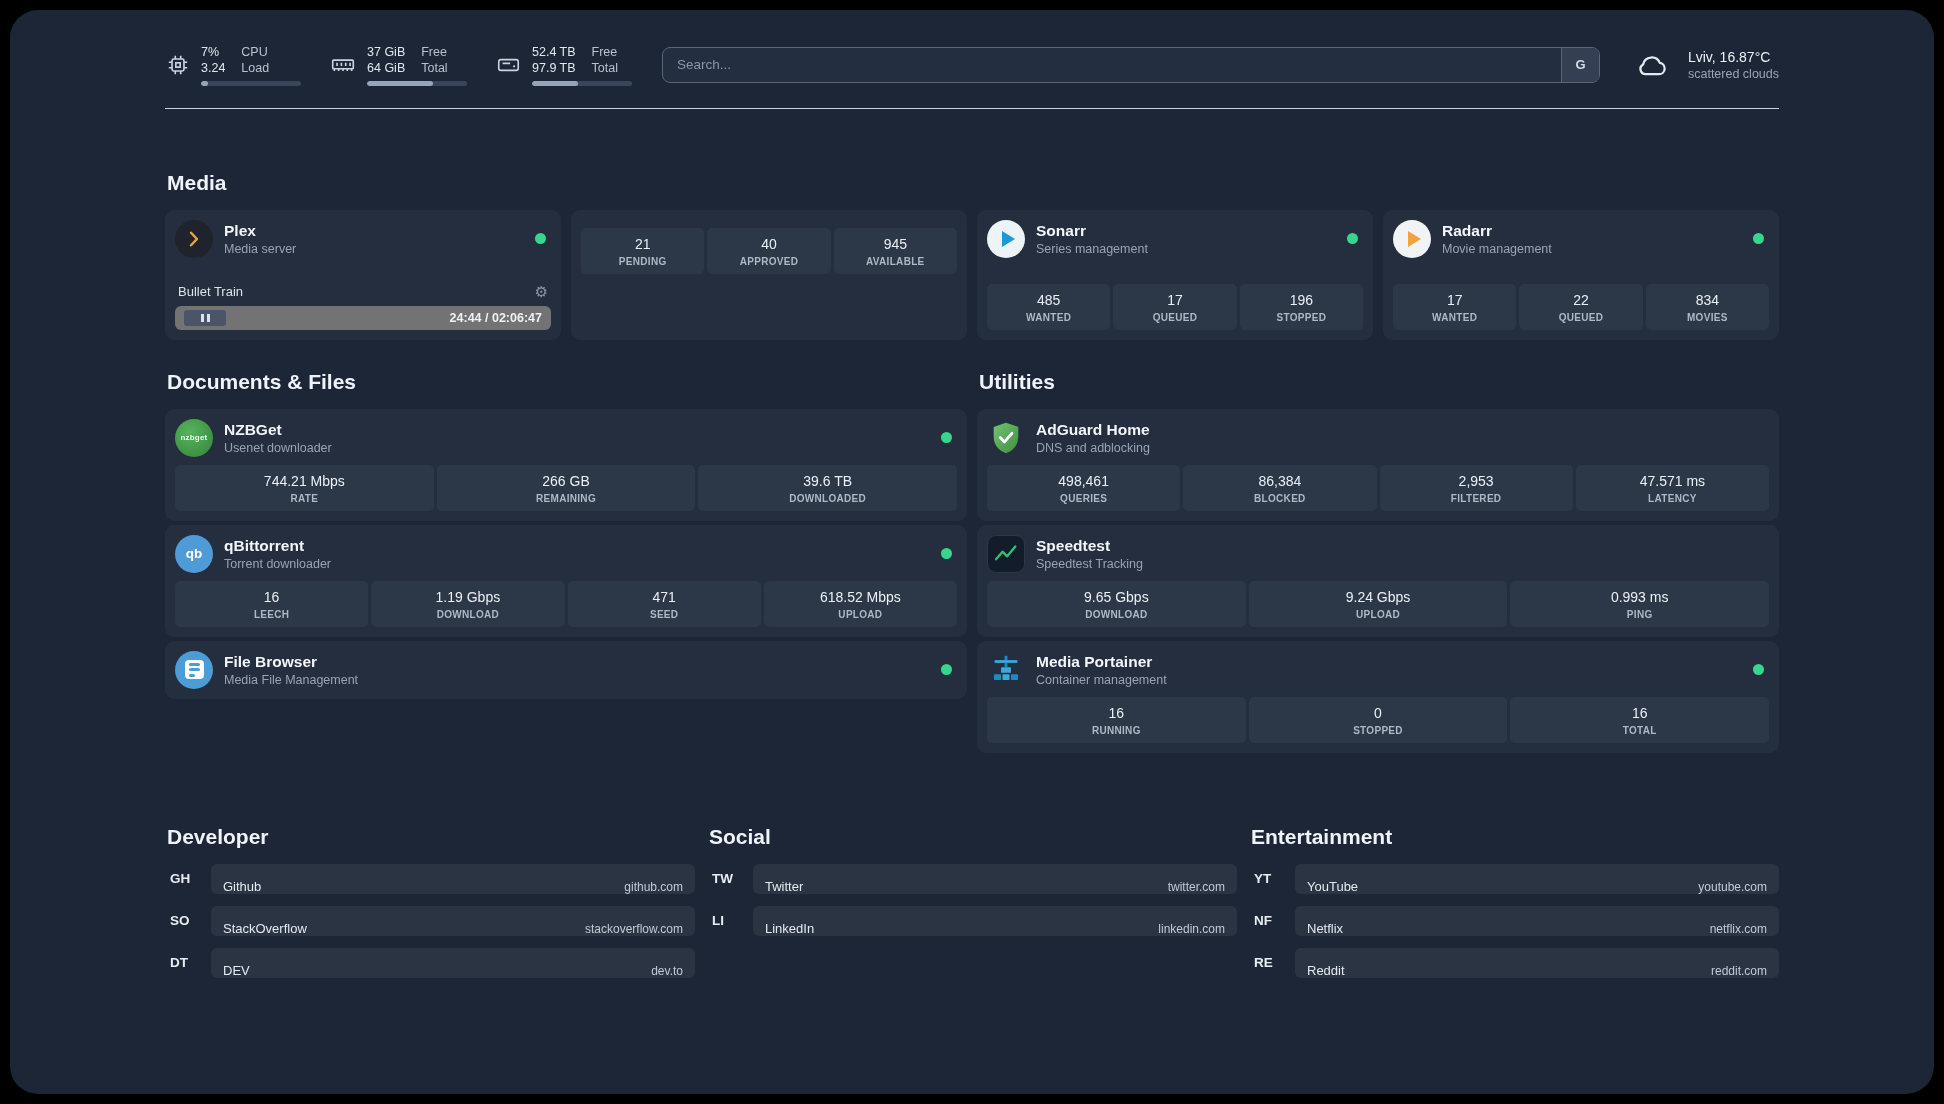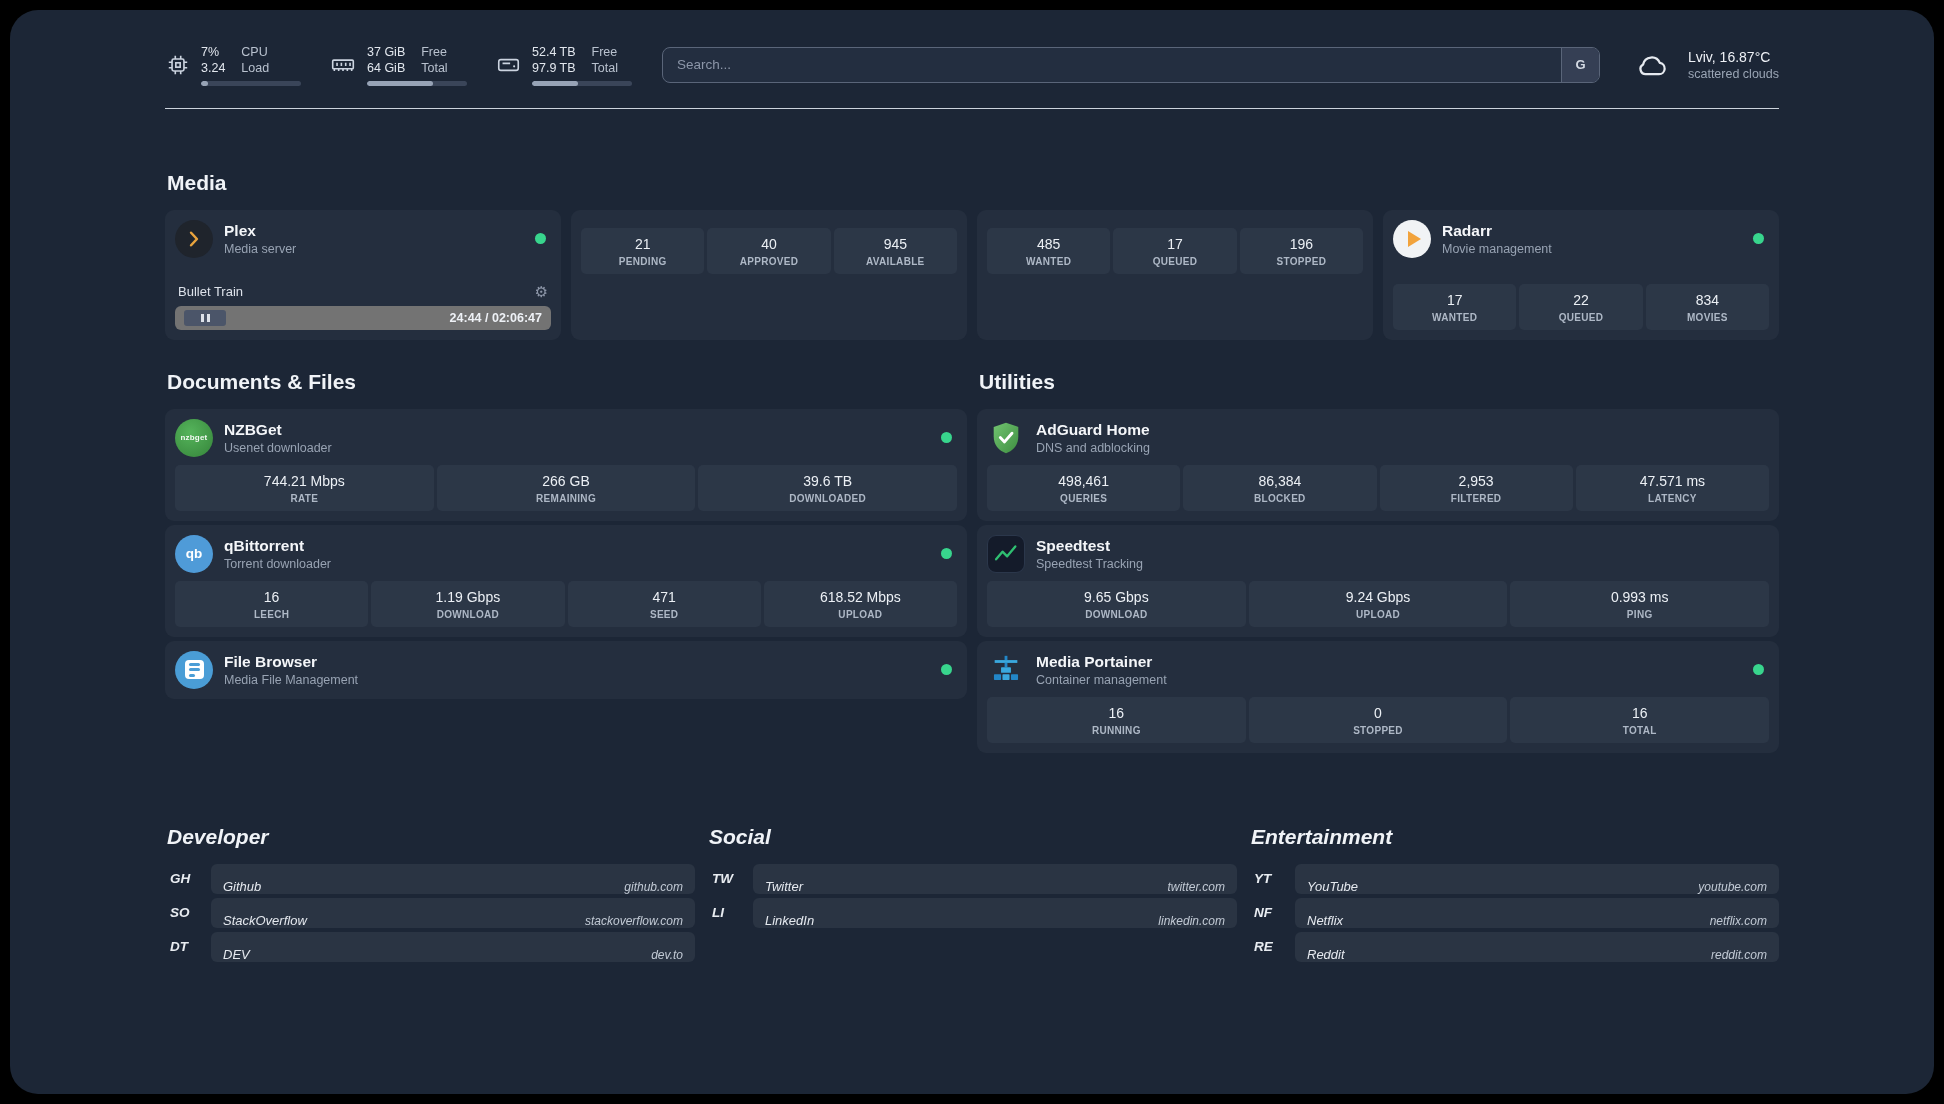--- a/index.html
+++ b/index.html
@@ -81,22 +81,22 @@
   .icon-qbittorrent { background:#4f9bd8; }
   .icon-qbittorrent span { font-size:13.5px; font-weight:700; color:#fff; }
   .icon-filebrowser { background:#4a9dd6; }
   .fb-inner { width:19px; height:19px; background:#fff; border-radius:4px; display:flex; flex-direction:column; justify-content:center; gap:2.5px; padding:0 4px; }
   .fb-inner i { display:block; height:3px; border-radius:2px; background:#4a9dd6; }
   .fb-inner i:last-child { width:60%; }
   .icon-adguard { background:transparent; border-radius:0; }
   .icon-speedtest { background:#141b2a; border-radius:9px; border:1px solid #2b374b; }
 
   
-  .bookmarks { margin-top:72px; display:grid; grid-template-columns:repeat(3,1fr); gap:12px; align-items:start; padding-bottom:30px;font-style:italic; }
-  .bm-list { display:flex; flex-direction:column; gap:4px; }
+  .bookmarks { margin-top:72px; display:grid; grid-template-columns:repeat(3,1fr); gap:12px; align-items:start; padding-bottom:30px; }
+  .bm-list { display:flex; flex-direction:column; gap:12px; }
   .bm-row { display:flex; align-items:center; cursor:pointer; }
   .bm-abbr { width:46px; font-size:13.5px; font-weight:700; color:#e8ecf1; padding-left:5px; }
   .bm-pill { flex:1; height:30px; background:#2a3443; border-radius:6px; display:flex; align-items:flex-end; padding:0 12px; }
   .bm-name { font-size:13px; color:#e5e9ef; }
   .bm-domain { margin-left:auto; font-size:12px; color:#c2cad5; }
 </style>
 </head>
 <body>
 
 <div class="frame">
@@ -248,20 +248,30 @@
 
               <div class="stat">
                 <div class="stat-value">945</div>
                 <div class="stat-label">AVAILABLE</div>
               </div>
 
           </div>
         </div>
 
         <div class="card media-card">
+          <div class="card-head">
+            <div class="svc-icon icon-sonarr">
+                <span class="tri-blue"></span>
+              </div>
+            <div class="svc-text">
+              <div class="svc-name">Sonarr</div>
+              <div class="svc-desc">Series management</div>
+            </div>
+            <span class="status-dot"></span>
+          </div>
           <div class="stats">
 
               <div class="stat">
                 <div class="stat-value">485</div>
                 <div class="stat-label">WANTED</div>
               </div>
 
               <div class="stat">
                 <div class="stat-value">17</div>
                 <div class="stat-label">QUEUED</div>

